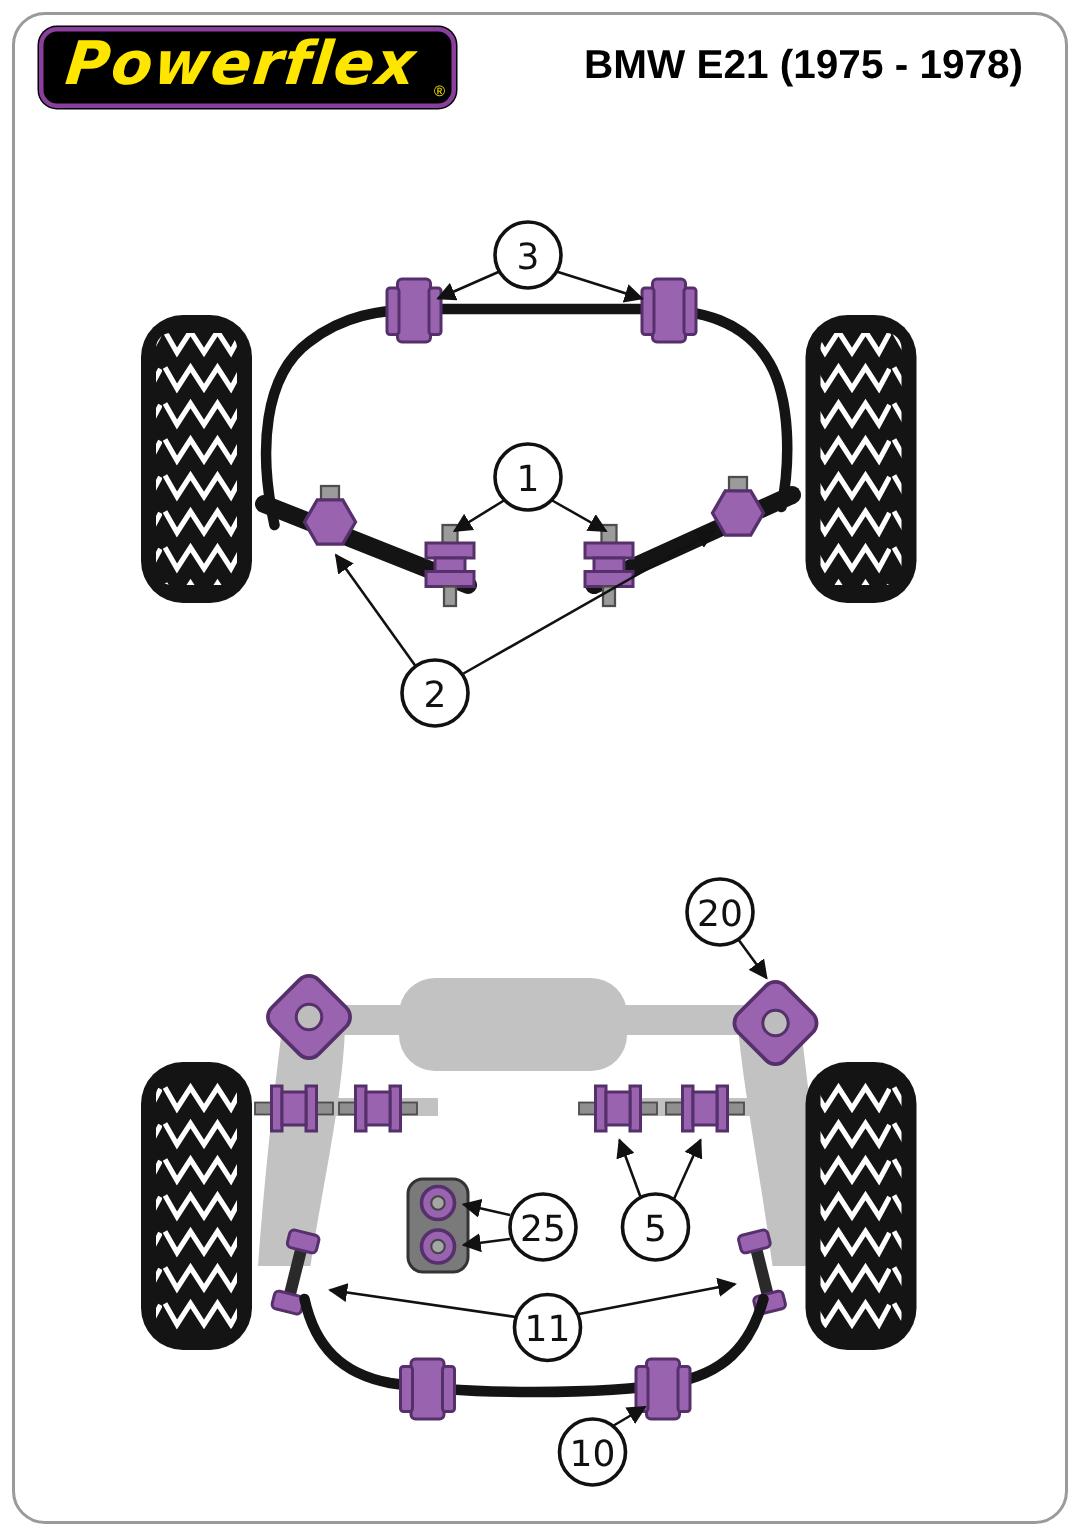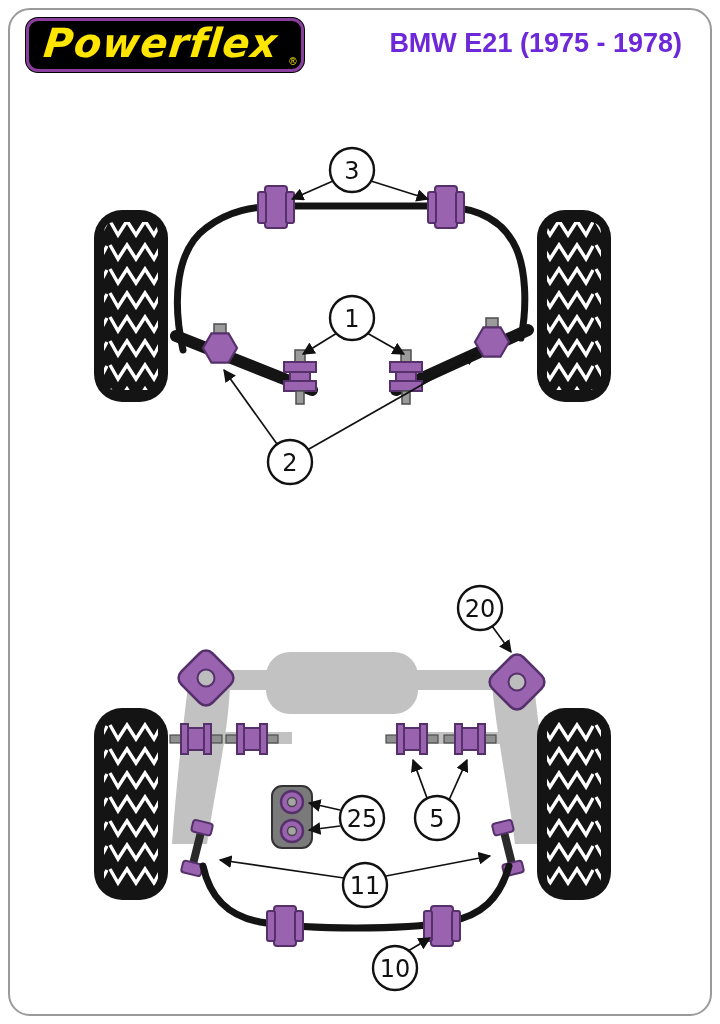--- a/index.html
+++ b/index.html
@@ -8,21 +8,21 @@
   .frame{position:absolute;left:8px;top:8px;width:700px;height:1004px;
          border:2px solid #9a9a9a;border-radius:22px;background:#fff;}
   header{position:absolute;left:26px;top:18px;width:660px;display:flex;
          justify-content:space-between;align-items:flex-start;z-index:5;}
   .logo{position:relative;background:#000;border-radius:12px;
         padding:2px 26px 6px 18px;box-shadow:inset 0 0 0 3px #8a3f9e, 0 0 0 1px #000;}
   .logo-text{color:#ffe600;font-size:40px;font-weight:bold;font-style:italic;
              letter-spacing:1px;display:inline-block;transform:skewX(-6deg);
              font-family:"DejaVu Sans",sans-serif;}
   .reg{position:absolute;right:7px;bottom:5px;color:#ffe600;font-size:10px;font-style:normal;}
-  h1{margin:10px 4px 0 0;font-size:27px;font-weight:bold;color:#6d28d9;}
+  h1{margin:10px 4px 0 0;font-size:27px;font-weight:bold;color:#000000;}
   svg.diagram{position:absolute;left:0;top:0;width:720px;height:1024px;z-index:1;}
   .callout-num{font-family:"DejaVu Sans",sans-serif;font-size:24px;fill:#111;}
 </style>
 </head>
 <body>
 
 <div class="frame"></div>
 
 <header>
   <div class="logo">

